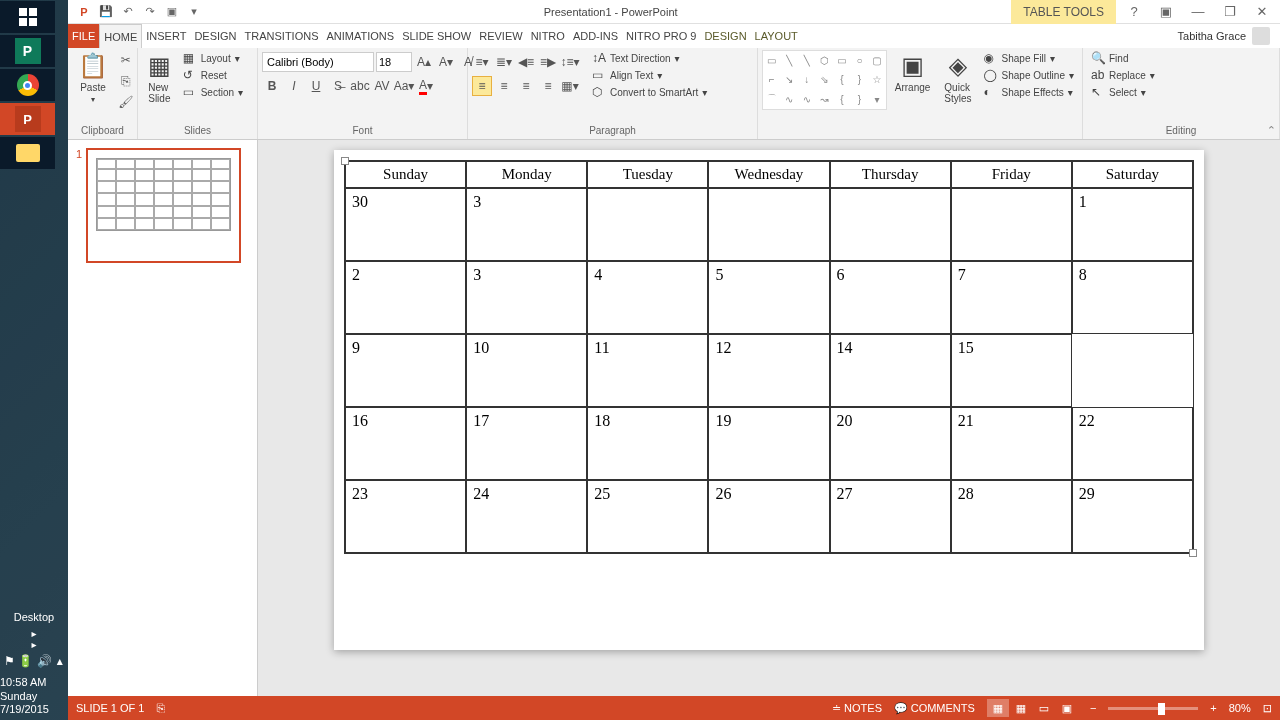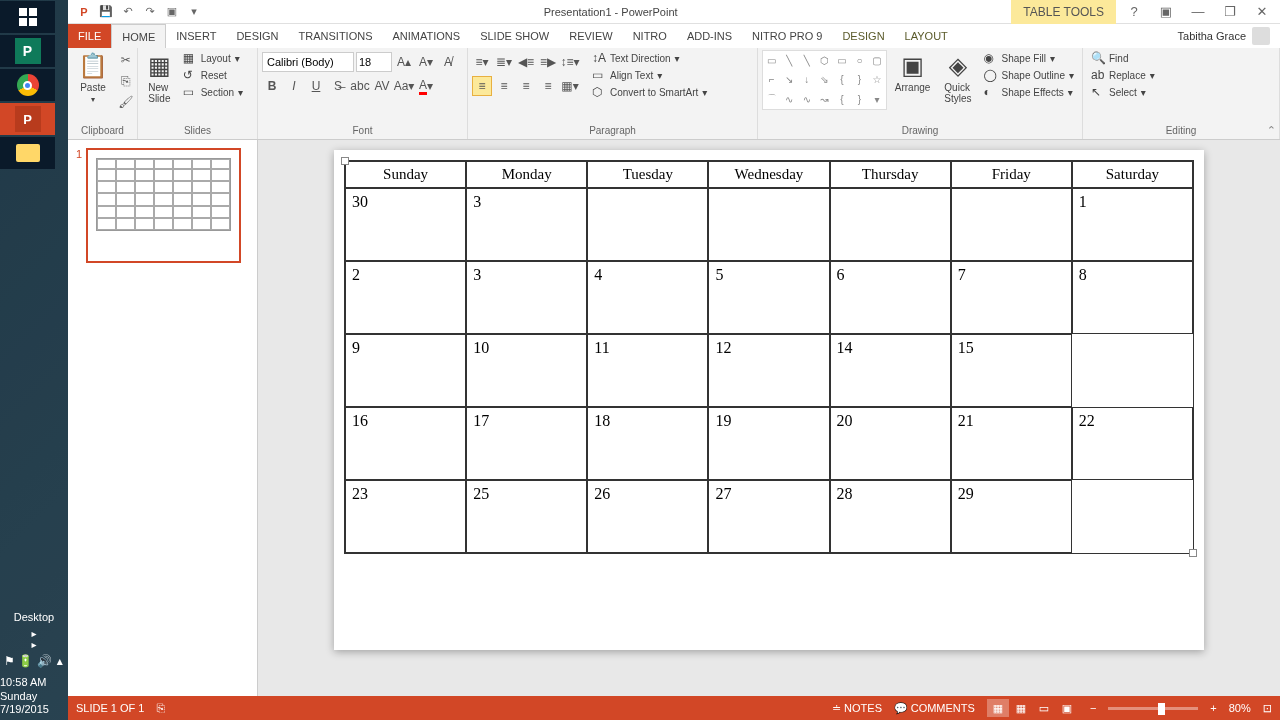--- a/index.html
+++ b/index.html
@@ -20,37 +20,37 @@
 .tb-clock { color:#fff; font-size:11px; padding:4px 0; line-height:1.2; }
 .app-window { position:absolute; left:68px; top:0; right:0; bottom:0; background:#fff; display:flex; flex-direction:column; }
 .titlebar { height:24px; background:#fff; display:flex; align-items:center; font-size:11px; border-bottom:1px solid #e0e0e0; }
 .qat { display:flex; gap:2px; padding:0 6px; align-items:center; }
 .qat-btn { width:20px; height:20px; display:flex; align-items:center; justify-content:center; color:#666; cursor:pointer; }
 .title-center { flex:1; text-align:center; color:#444; }
 .title-right { display:flex; align-items:center; gap:4px; padding-right:4px; }
 .contextual-tab { background:#fce99a; padding:9px 12px; font-size:12px; color:#555; }
 .win-btn { width:28px; height:20px; display:flex; align-items:center; justify-content:center; color:#666; cursor:pointer; font-size:13px; }
 .tabs { height:24px; display:flex; align-items:stretch; font-size:11px; background:#fff; }
-.tab { padding:0 10px; display:flex; align-items:center; color:#444; cursor:pointer; }
+.tab { padding:0 4px; display:flex; align-items:center; color:#444; cursor:pointer; }
 .tab.file { background:#d24726; color:#fff; }
 .tab.active { background:#f3f3f3; border:1px solid #ccc; border-bottom:none; }
 .tab.contextual { color:#5a5a2a; }
 .tabs-right { margin-left:auto; padding:0 10px; display:flex; align-items:center; color:#333; gap:6px; }
 .user-avatar { width:18px; height:18px; background:#ddd; border-radius:2px; }
 .ribbon { height:92px; background:#f3f3f3; border-bottom:1px solid #ccc; display:flex; position:relative; }
 .ribbon-group { border-right:1px solid #ddd; display:flex; flex-direction:column; padding:2px 4px; }
 .rg-content { flex:1; display:flex; align-items:flex-start; gap:2px; }
 .rg-label { text-align:center; font-size:10px; color:#666; padding:1px 0; position:relative; }
 .big-btn { display:flex; flex-direction:column; align-items:center; justify-content:center; padding:2px 6px; cursor:pointer; font-size:10px; color:#444; gap:2px; }
 .big-btn .ico { font-size:24px; }
 .small-stack { display:flex; flex-direction:column; gap:1px; }
 .small-btn { display:flex; align-items:center; gap:4px; padding:1px 4px; cursor:pointer; font-size:10px; color:#444; white-space:nowrap; }
 .small-btn .ico { width:14px; font-size:12px; }
 .font-row { display:flex; gap:2px; align-items:center; }
-.font-select { width:92px; height:20px; font-size:11px; border:1px solid #ccc; padding:0 4px; background:#fff; }
+.font-select { width:112px; height:20px; font-size:11px; border:1px solid #ccc; padding:0 4px; background:#fff; }
 .size-select { width:36px; height:20px; font-size:11px; border:1px solid #ccc; padding:0 2px; background:#fff; }
 .icon-btn { width:20px; height:20px; display:flex; align-items:center; justify-content:center; cursor:pointer; font-size:12px; color:#555; }
 .icon-btn.active { background:#fce99a; border:1px solid #e8b040; }
 .ribbon-collapse { position:absolute; right:4px; bottom:2px; font-size:11px; color:#888; cursor:pointer; }
 .workspace { flex:1; display:flex; overflow:hidden; background:#e8e8e8; }
 .slide-panel { width:190px; background:#fff; border-right:1px solid #ccc; padding:8px; }
 .thumb-wrap { display:flex; gap:4px; }
 .thumb-num { font-size:11px; color:#d24726; }
 .thumb { width:155px; height:115px; border:2px solid #d24726; background:#fff; position:relative; }
 .thumb-cal { position:absolute; top:8px; left:8px; right:8px; bottom:30px; border:1px solid #999; display:grid; grid-template-rows:10px repeat(5,1fr); }
@@ -287,21 +287,20 @@
             <span class="ico">◈</span>
             <span style="white-space:pre-line;">Quick
 Styles</span>
           </div>
         <div class="small-stack">
           <div class="small-btn"><span class="ico">◉</span><span>Shape Fill</span> ▾</div>
           <div class="small-btn"><span class="ico">◯</span><span>Shape Outline</span> ▾</div>
           <div class="small-btn"><span class="ico">◐</span><span>Shape Effects</span> ▾</div>
         </div>
       </div>
-      <div class="rg-label">Drawing</div>
     </div>
 
     <div class="ribbon-group" style="flex:1;">
       <div class="rg-content">
         <div class="small-stack">
           <div class="small-btn">
               <span class="ico">🔍</span>
               <span>Find</span>
             </div>
           <div class="small-btn"><span class="ico">ab</span><span>Replace</span> ▾</div>
@@ -421,20 +420,21 @@
                 <div class="cal-cell">16</div>
                 <div class="cal-cell">17</div>
                 <div class="cal-cell">18</div>
                 <div class="cal-cell">19</div>
                 <div class="cal-cell">20</div>
                 <div class="cal-cell">21</div>
                 <div class="cal-cell">22</div>
               </div>
               <div class="cal-body-row">
                 <div class="cal-cell">23</div>
+                <div class="cal-cell">24</div>
                 <div class="cal-cell">25</div>
                 <div class="cal-cell">26</div>
                 <div class="cal-cell">27</div>
                 <div class="cal-cell">28</div>
                 <div class="cal-cell">29</div>
               </div>
             </div>
         </div>
       </div>
     </div>

